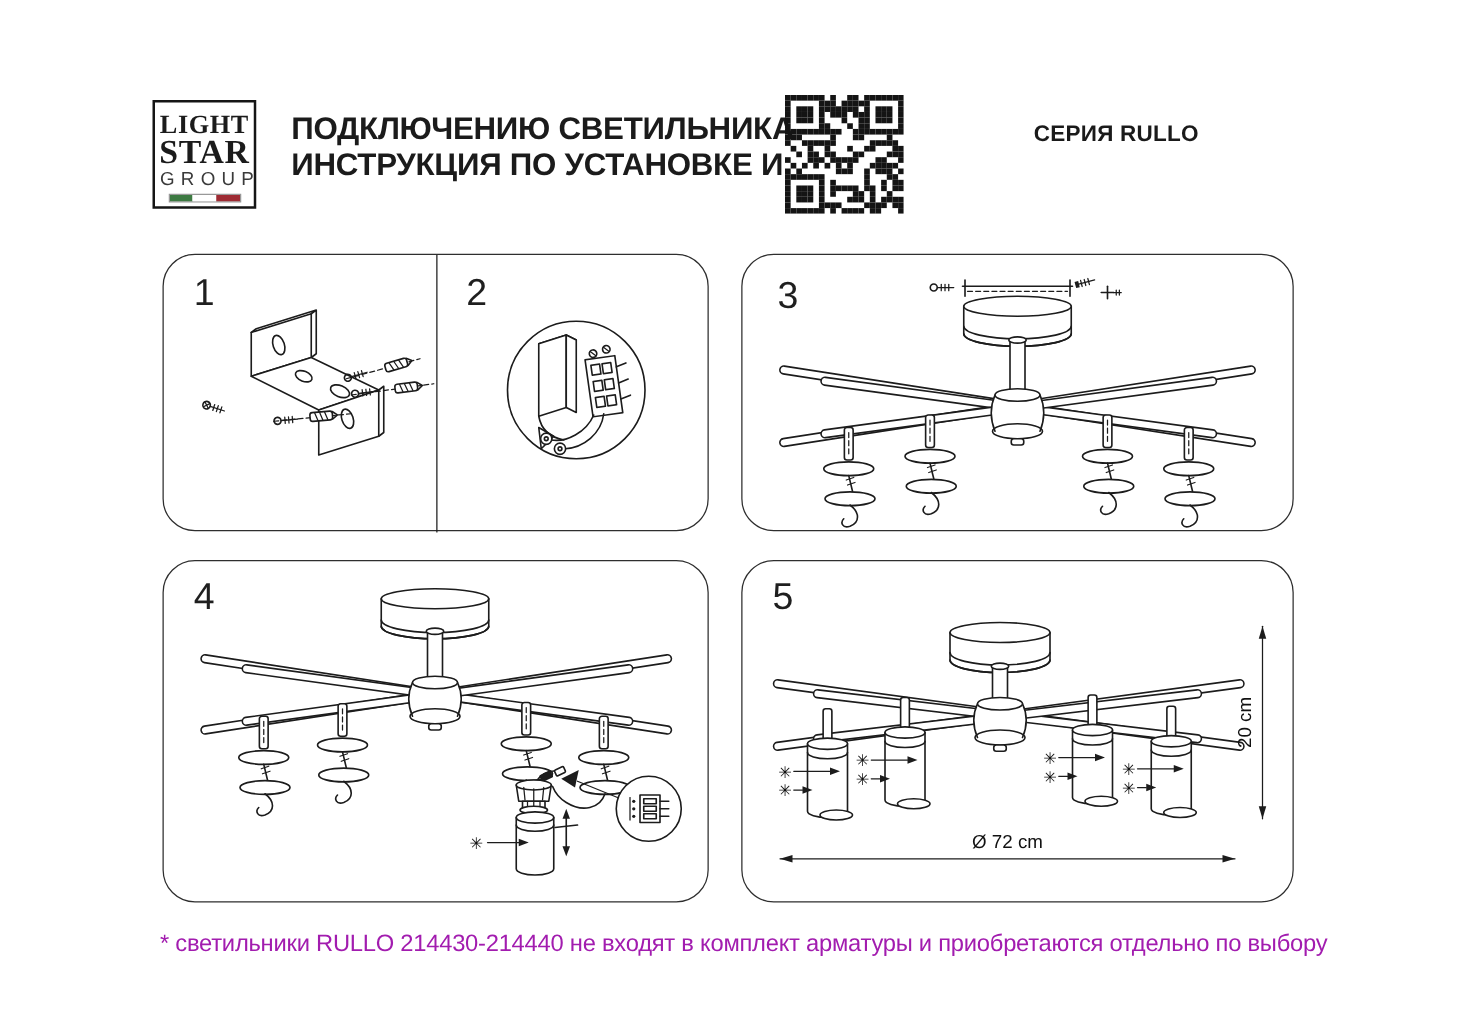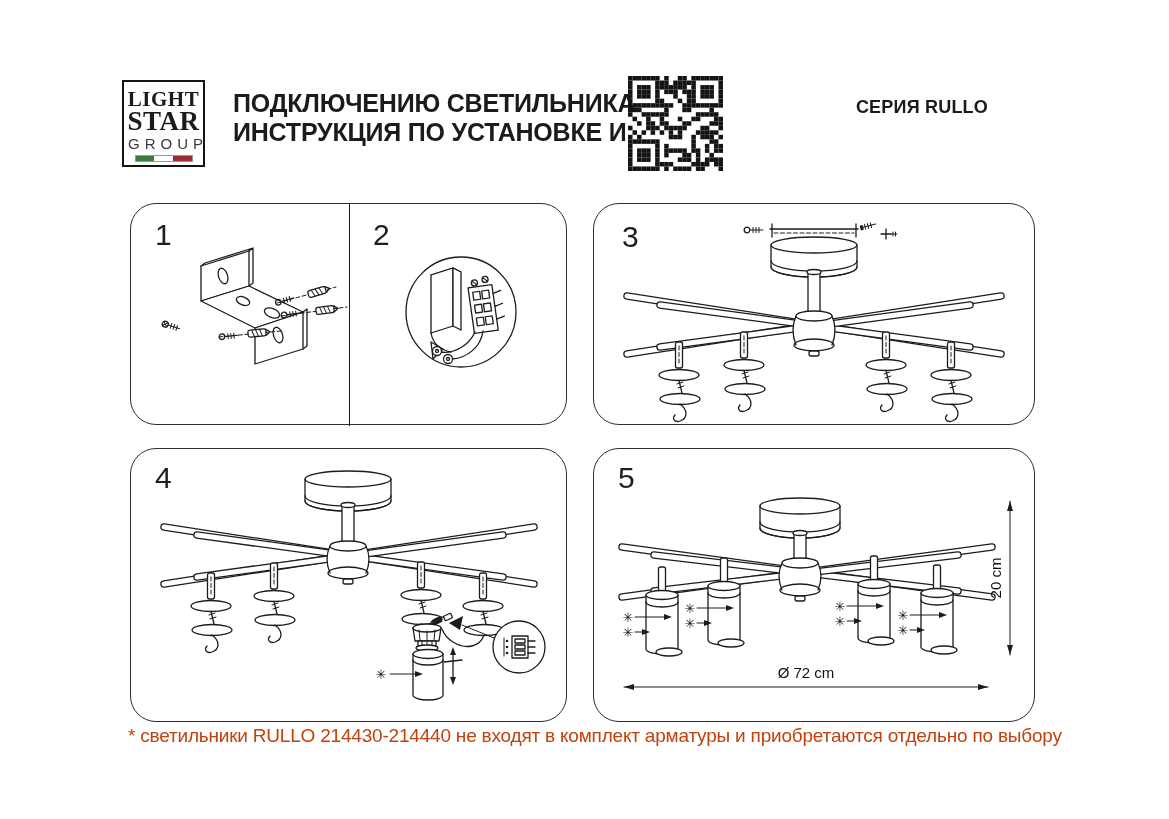--- a/index.html
+++ b/index.html
@@ -8,35 +8,35 @@
 
   
   .logo-box{left:122px;top:80px;width:83px;height:87px;border:2px solid #151515;box-sizing:border-box;text-align:center;background:#fff;}
   .logo-light{font-family:"Liberation Serif",serif;font-weight:bold;font-size:21px;line-height:20px;margin-top:7px;letter-spacing:.5px;color:#1b1b1b;}
   .logo-star{font-family:"Liberation Serif",serif;font-weight:bold;font-size:27px;line-height:24px;letter-spacing:.5px;color:#1b1b1b;}
   .logo-group{font-size:15px;letter-spacing:5px;color:#3a3a3a;margin-top:2px;margin-left:4px;}
   .logo-flag{width:58px;height:7px;margin:3px auto 0;border:1px solid #999;box-sizing:border-box;display:flex;}
   .logo-flag span{flex:1;height:100%;}
   .title{left:233px;top:89px;font-size:25px;font-weight:bold;line-height:29px;letter-spacing:-.2px;color:#1b1b1b;}
   .qr{left:628px;top:76px;width:95px;height:95px;}
-  .hdr-right{left:798px;top:97px;width:190px;text-align:right;}
+  .hdr-right{left:798px;top:97px;width:190px;text-align:center;}
   .series{font-size:18px;font-weight:bold;letter-spacing:.2px;}
   .article{font-size:24px;font-weight:bold;margin-top:6px;letter-spacing:.2px;}
 
   
   .panel{border:1.4px solid #2e2e2e;border-radius:26px;box-sizing:border-box;background:#fff;}
   .p12{left:130px;top:203px;width:437px;height:222px;}
   .p3{left:593px;top:203px;width:442px;height:222px;}
   .p4{left:130px;top:448px;width:437px;height:274px;}
   .p5{left:593px;top:448px;width:442px;height:274px;}
   .stepnum{position:absolute;font-size:30px;color:#1f1f1f;font-weight:400;}
   .panel svg{position:absolute;left:0;top:0;}
 
   
-  .footnote{left:128px;top:725px;font-size:19px;letter-spacing:-.2px;color:#c2410c;}
+  .footnote{left:128px;top:745px;font-size:19px;letter-spacing:-.2px;color:#a21caf;}
 
   
   .ln{fill:none;stroke:#1c1c1c;stroke-width:1.3;stroke-linejoin:round;stroke-linecap:round;}
   .thin{stroke-width:1;}
   .wf{fill:#fff;stroke:#1c1c1c;stroke-width:1.3;stroke-linejoin:round;}
   .dash{stroke-dasharray:4 2.5;stroke-width:1;}
   .rodO{stroke:#1c1c1c;stroke-width:7.5;stroke-linecap:round;fill:none;}
   .rodI{stroke:#fff;stroke-width:5;stroke-linecap:round;fill:none;}
   .blk{fill:#1c1c1c;stroke:none;}
   .dimtxt{font:15px "Liberation Sans",sans-serif;fill:#111;}

